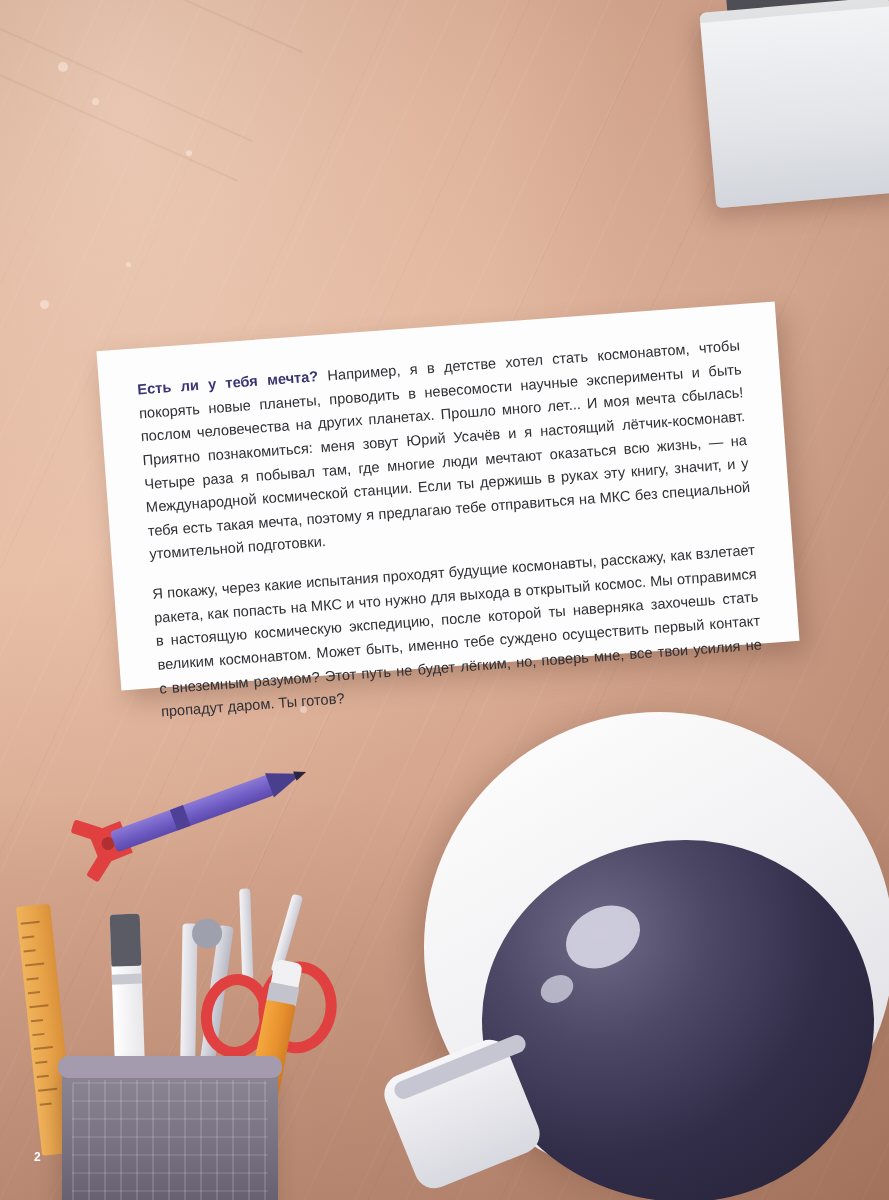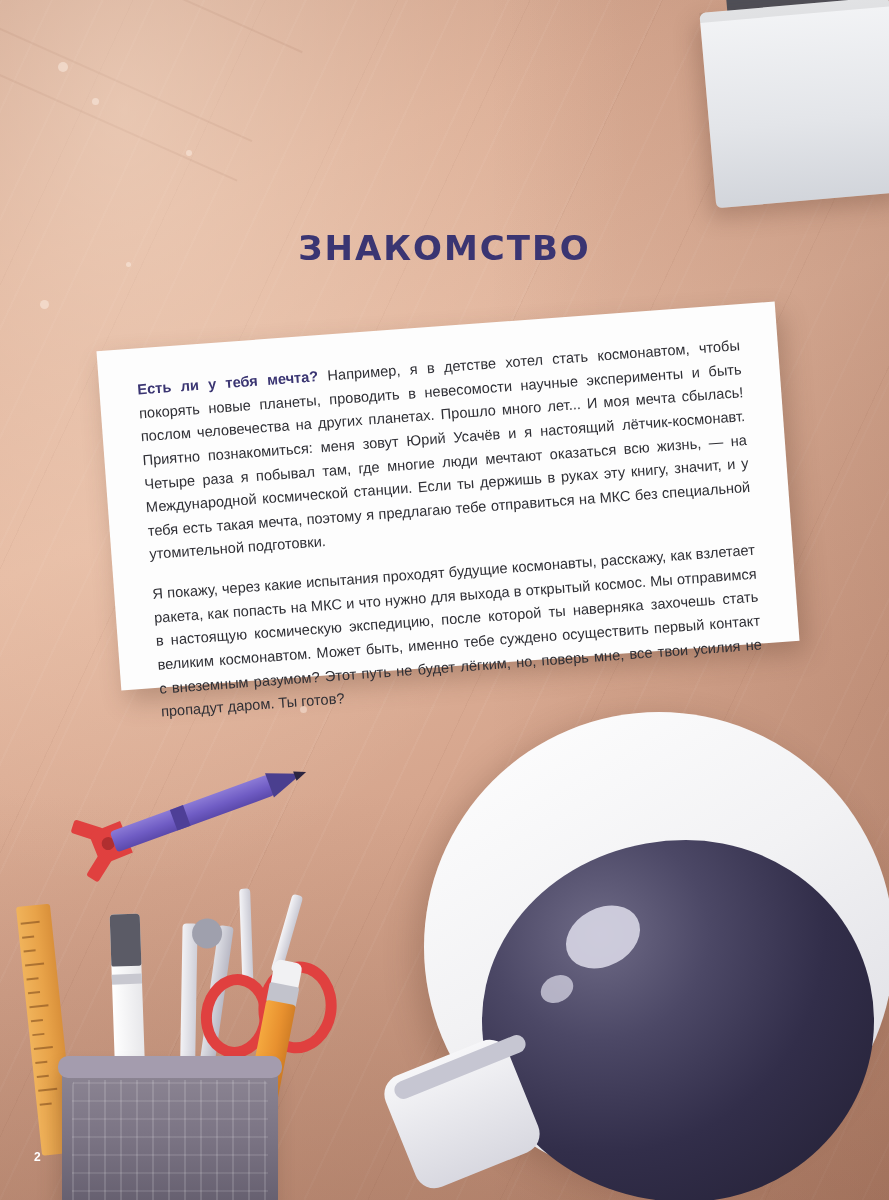--- a/index.html
+++ b/index.html
@@ -449,21 +449,20 @@
   <div class="bokeh" style="left:40px; top:300px; width:9px; height:9px;"></div>
   <div class="bokeh" style="left:126px; top:262px; width:5px; height:5px;"></div>
   <div class="bokeh" style="left:300px; top:706px; width:7px; height:7px;"></div>
 
   <div class="device">
     <div class="top-dark"></div>
     <div class="body"></div>
     <div class="edge"></div>
   </div>
 
-  <div class="title">ЗНАКОМСТВО</div>
 
   <div class="card-wrap">
     <div class="card">
       <p>
         <span class="lead">Есть ли у тебя мечта?</span><span> Например, я в детстве хотел стать космонавтом, чтобы покорять новые планеты, проводить в невесомости научные эксперименты и быть послом человечества на других планетах. Прошло много лет... И моя мечта сбылась! Приятно познакомиться: меня зовут Юрий Усачёв и я настоящий лётчик-космонавт. Четыре раза я побывал там, где многие люди мечтают оказаться всю жизнь, — на Международной космической станции. Если ты держишь в руках эту книгу, значит, и у тебя есть такая мечта, поэтому я предлагаю тебе отправиться на МКС без специальной утомительной подготовки.</span>
       </p>
       <p>Я покажу, через какие испытания проходят будущие космонавты, расскажу, как взлетает ракета, как попасть на МКС и что нужно для выхода в открытый космос. Мы отправимся в настоящую космическую экспедицию, после которой ты наверняка захочешь стать великим космонавтом. Может быть, именно тебе суждено осуществить первый контакт с внеземным разумом? Этот путь не будет лёгким, но, поверь мне, все твои усилия не пропадут даром. Ты готов?</p>
     </div>
   </div>
 

